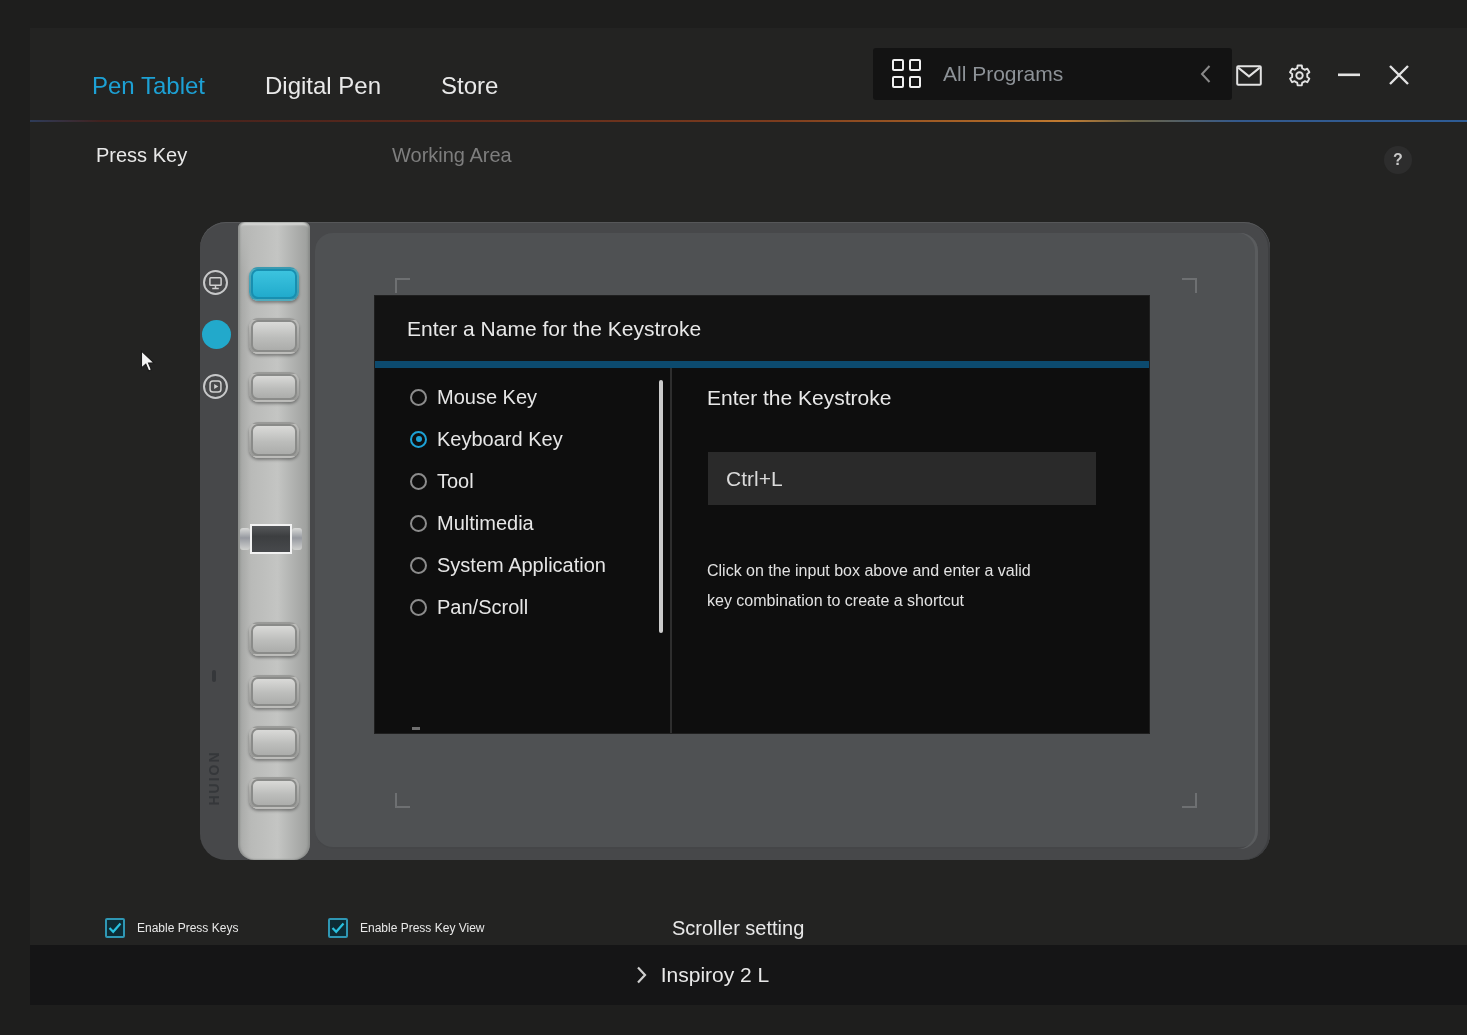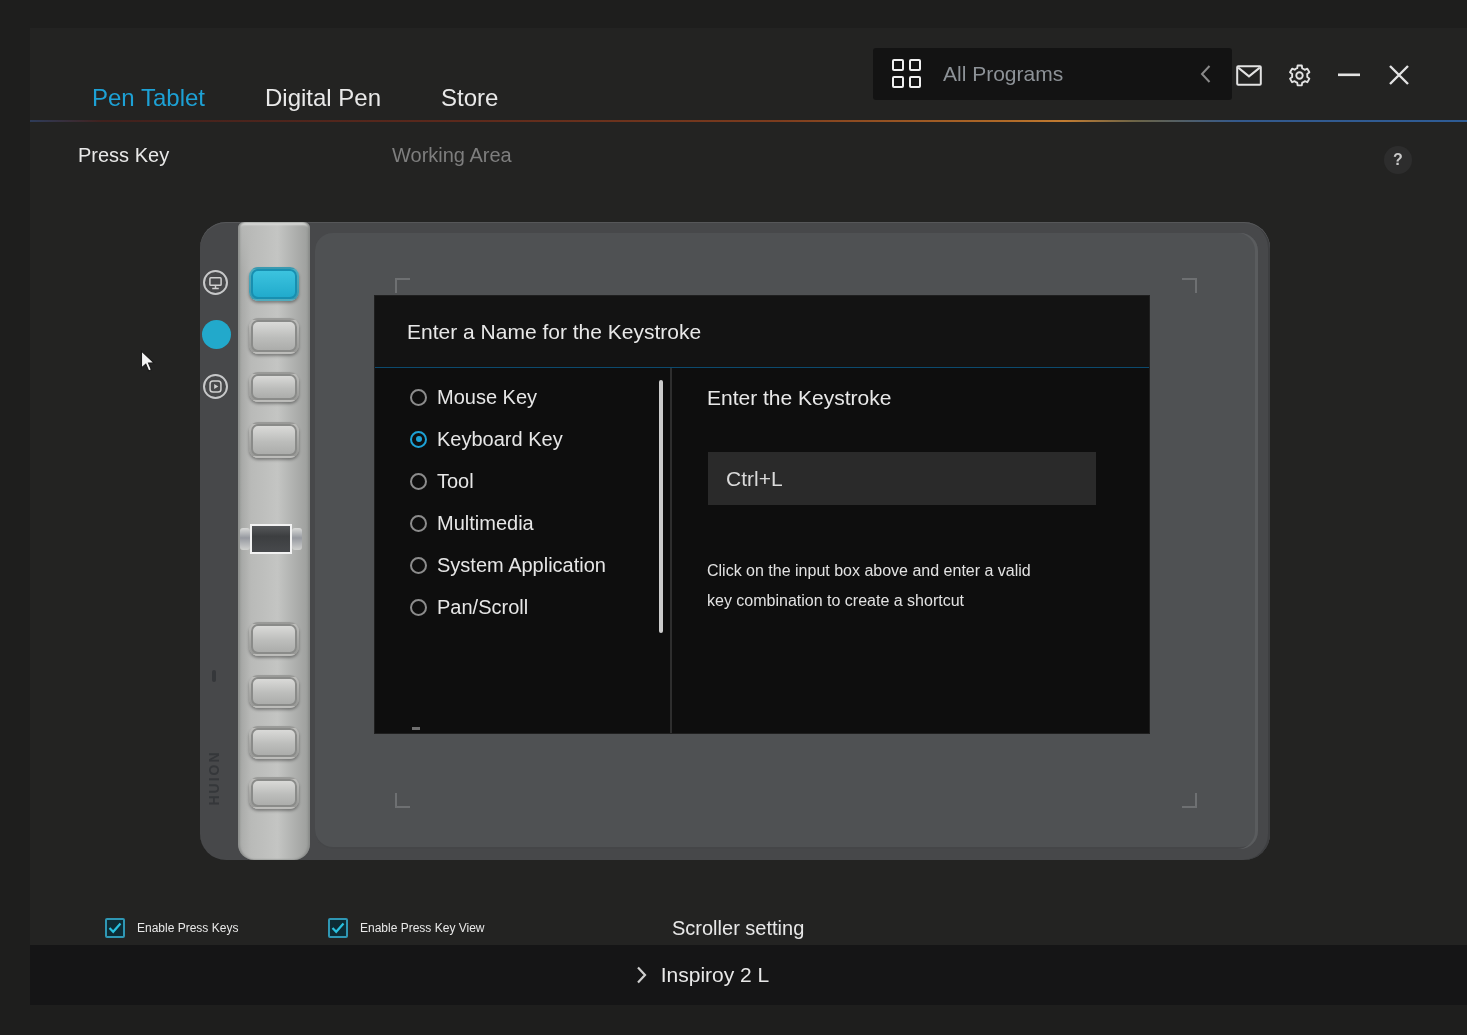--- a/index.html
+++ b/index.html
@@ -1,21 +1,21 @@
 <!DOCTYPE html>
 <html><head>
 <meta charset="utf-8">
 <style>
   html,body{margin:0;padding:0;background:#1e1e1d;}
   *{box-sizing:border-box;font-family:"Liberation Sans","DejaVu Sans",sans-serif;}
   .stage{position:relative;width:1467px;height:1035px;background:#1e1e1d;overflow:hidden;}
   .window{position:absolute;left:30px;top:28px;width:1437px;height:977px;background:#232322;}
 
   
-  .nav-tabs{position:absolute;left:62px;top:44px;display:flex;gap:60px;align-items:flex-end;height:40px;}
+  .nav-tabs{position:absolute;left:62px;top:44px;display:flex;gap:60px;align-items:flex-start;height:40px;}
   .nav-tab{font-size:24px;font-weight:500;color:#e9e9e9;cursor:default;white-space:nowrap;}
   .nav-tab.active{color:#1da1d5;}
   .program-box{position:absolute;left:843px;top:20px;width:359px;height:52px;background:#131313;border-radius:3px;display:flex;align-items:center;text-align:right;}
   .grid-icon{margin-left:19px;width:30px;height:30px;display:grid;grid-template-columns:12px 12px;grid-template-rows:12px 12px;gap:5px;}
   .grid-icon span{border:2.5px solid #f0f0f0;border-radius:2px;}
   .program-label{margin-left:21px;font-size:21px;color:#8d9297;}
   .program-chevron{margin-left:auto;margin-right:20px;display:flex;}
   .winicons{position:absolute;top:47px;right:55px;display:flex;gap:24px;align-items:center;transform:translateY(-50%);}
   .winicon{display:flex;align-items:center;justify-content:center;width:26px;height:26px;}
   .divider{position:absolute;left:0;top:92px;width:100%;height:2px;
@@ -45,21 +45,21 @@
   .tab-btn{position:absolute;left:219px;width:50px;border-radius:9px;background:linear-gradient(180deg,#dededc 0,#bcbdbb 55%,#a9aaa8 100%);border:2px solid #77787651;box-shadow:0 0 0 2px #8a8b89 inset,0 2px 3px rgba(0,0,0,.35);}
   .tab-btn.cyan{background:linear-gradient(180deg,#3ec5e0 0,#1fa9cb 100%);box-shadow:0 0 0 2px #188fb0 inset,0 2px 3px rgba(0,0,0,.35);}
   .scroller-cap{position:absolute;width:10px;height:22px;border-radius:3px;background:linear-gradient(180deg,#d9dad8,#9699a0 45%,#d0d1cf);}
   .scroller{position:absolute;left:220px;top:496px;width:42px;height:30px;background:linear-gradient(180deg,#55575a,#3c3e40 40%,#47494c);border:2px solid #f2f2f2;}
   .huion-label{position:absolute;left:169px;top:702px;width:30px;height:96px;display:flex;align-items:center;justify-content:center;}
   .huion-label span{transform:rotate(-90deg);font-size:14px;font-weight:700;letter-spacing:2px;color:#35373a;white-space:nowrap;}
   .huion-dash{position:absolute;left:182px;top:642px;width:4px;height:12px;background:#35373a;border-radius:2px;}
 
   
   .dialog{position:absolute;left:345px;top:268px;width:774px;height:437px;background:#0e0e0e;box-shadow:0 0 0 1px #1f1f1f;}
-  .dialog-title{position:absolute;left:0;top:0;width:100%;height:72px;background:#131313;border-bottom:1px solid #0c4a6e;display:flex;align-items:center;}
+  .dialog-title{position:absolute;left:0;top:0;width:100%;height:72px;background:#131313;border-bottom:7px solid #0c4a6e;display:flex;align-items:center;}
   .dialog-title span{margin-left:32px;font-size:21px;color:#e8e8e8;}
   .dlg-divider{position:absolute;left:295px;top:72px;width:2px;height:365px;background:#2e2e2e;}
   .option-list{position:absolute;left:0;top:80px;width:284px;}
   .radio-row{height:42px;display:flex;align-items:center;padding-left:35px;}
   .radio{width:17px;height:17px;border-radius:50%;border:2px solid #8c8c8c;flex:none;position:relative;}
   .radio.selected{border-color:#1da1d5;}
   .radio.selected::after{content:"";position:absolute;left:3.5px;top:3.5px;width:6px;height:6px;border-radius:50%;background:#1da1d5;}
   .radio-label{margin-left:10px;font-size:20px;color:#e6e6e6;white-space:nowrap;}
   .dlg-scrollbar{position:absolute;left:284px;top:84px;width:4px;height:253px;background:#cccccc;border-radius:2px;}
   .partial-item{position:absolute;left:37px;top:431px;width:8px;height:3px;background:#6f6f6f;}
@@ -128,21 +128,21 @@
       </div>
       <div class="winicon">
         <svg width="22" height="22" viewBox="0 0 22 22">
             <path d="M2 2 L20 20 M20 2 L2 20" stroke="#e3e3e3" stroke-width="2.4"></path>
           </svg>
       </div>
     </div>
 
     <div class="divider"></div>
 
-    <div class="subnav-item" style="left:48px;">Press Key</div>
+    <div class="subnav-item" style="left:66px;">Press Key</div>
     <div class="subnav-item inactive" style="left:362px;">Working Area</div>
     <div class="help-circle">?</div>
 
     <div class="tablet-body"></div>
     <div class="tablet-surface"></div>
     <div class="bracket tl" style="left:365px;top:250px;"></div>
     <div class="bracket tr" style="left:1152px;top:250px;"></div>
     <div class="bracket bl" style="left:365px;top:765px;"></div>
     <div class="bracket br" style="left:1152px;top:765px;"></div>
 

